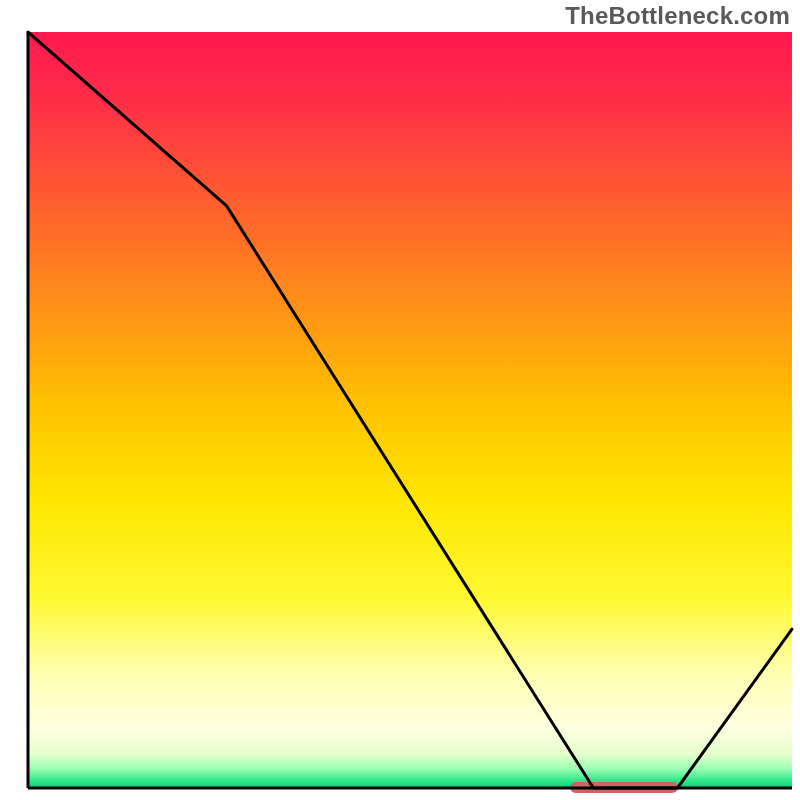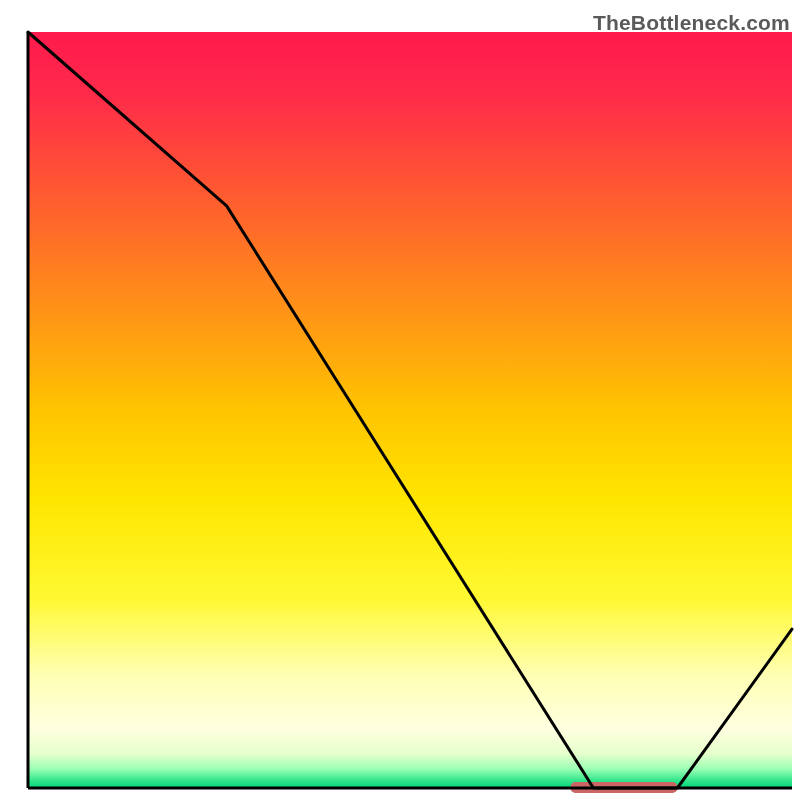--- a/index.html
+++ b/index.html
@@ -11,23 +11,23 @@
     background: #fff;
     font-family: Arial, Helvetica, sans-serif;
   }
   .frame {
     position: relative;
     width: 800px;
     height: 800px;
   }
   .watermark {
     position: absolute;
-    top: 11px;
+    top: 2px;
     right: 10px;
-    font-size: 21px;
+    font-size: 24px;
     font-weight: 600;
     color: #5a5a5a;
     letter-spacing: 0.2px;
     z-index: 10;
   }
   svg {
     position: absolute;
     top: 0;
     left: 0;
   }

